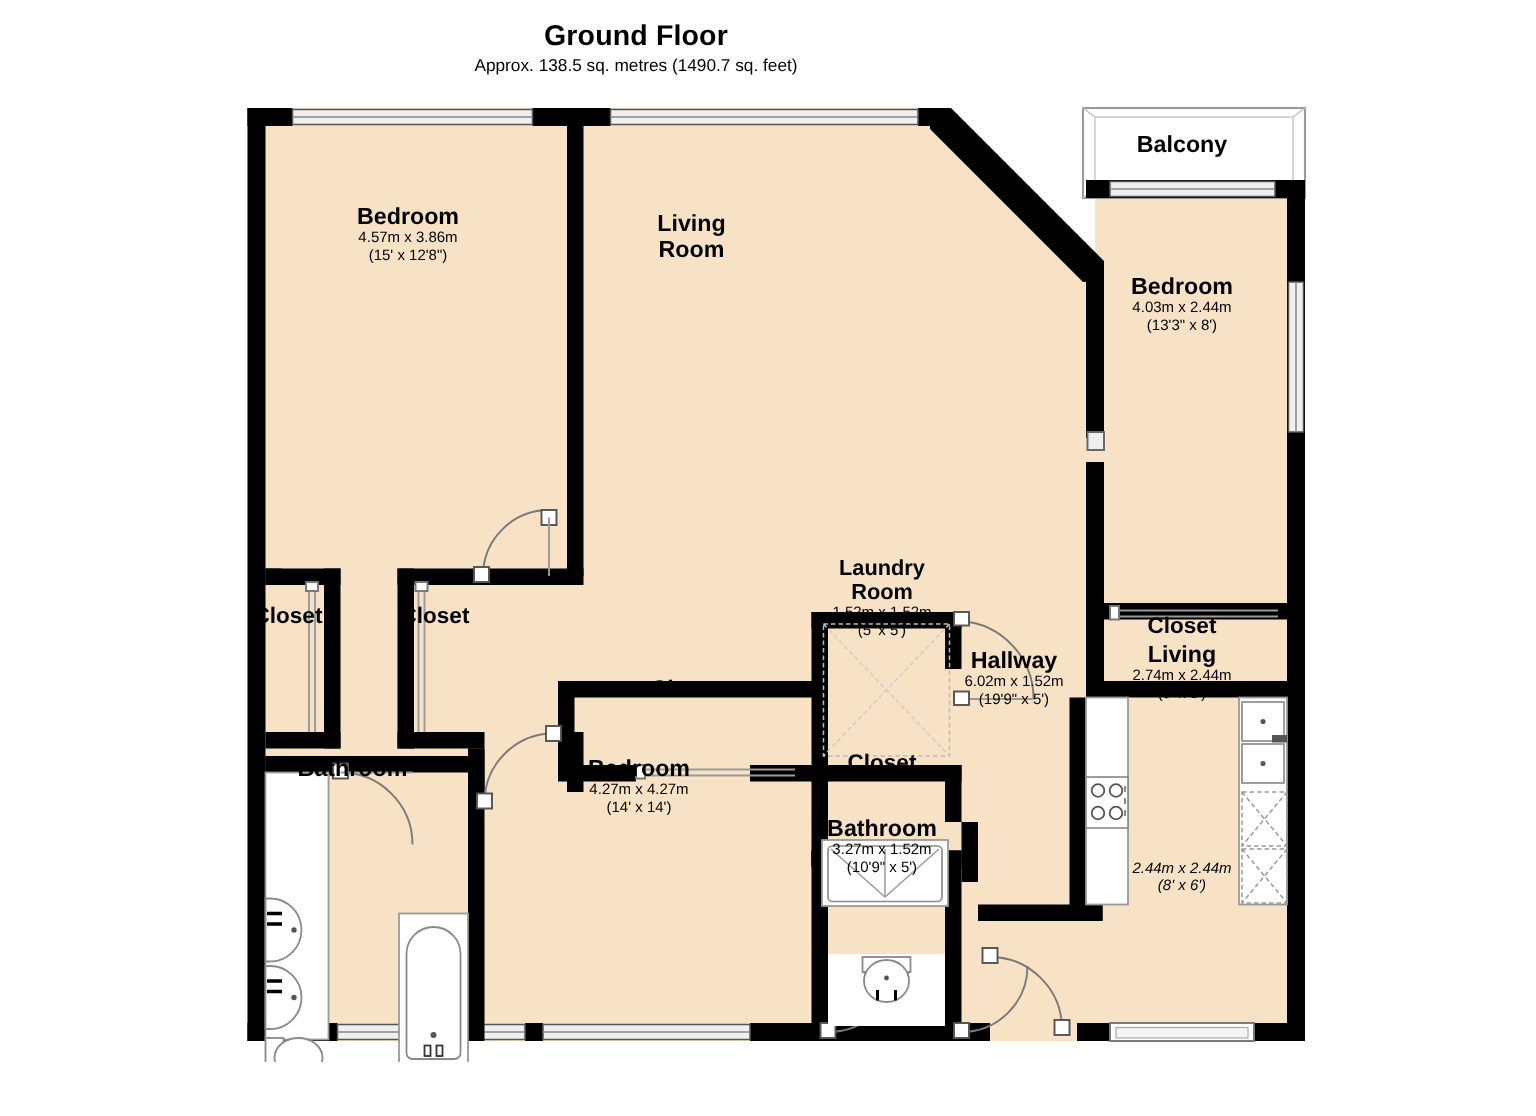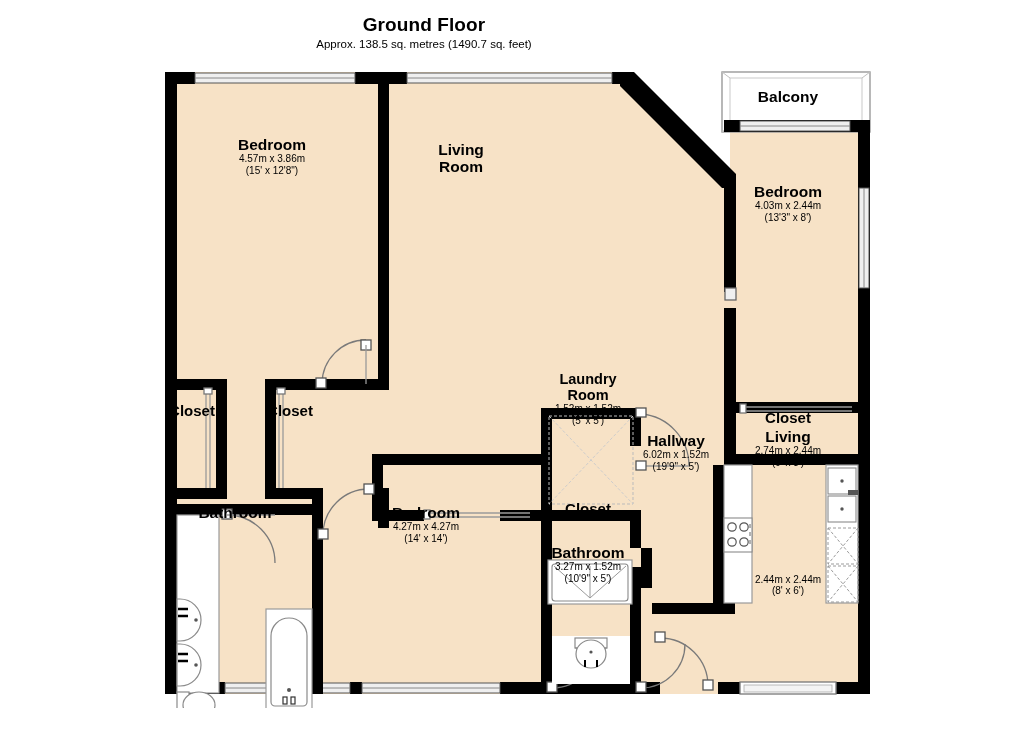--- a/index.html
+++ b/index.html
@@ -426,21 +426,21 @@
       <span class="dm">6.02m x 1.52m</span>
       <span class="dm">(19'9" x 5')</span>
     </div>
 
     <div class="lbl" style="left:788px; top:428px;">
       <span class="rn">Living</span>
       <span class="dm">2.74m x 2.44m</span>
       <span class="dm">(9' x 8')</span>
     </div>
 
-    <div class="lbl" style="left:788px; top:574px;">
+    <div class="lbl" style="left:788px; top:574px;font-style:italic;">
       <span class="dm">2.44m x 2.44m</span>
       <span class="dm">(8' x 6')</span>
     </div>
 
     <div class="lbl" style="left:235px; top:504px;">
       <span class="rn">Bathroom</span>
     </div>
 
     <div class="lbl" style="left:426px; top:504px;">
       <span class="rn">Bedroom</span>

